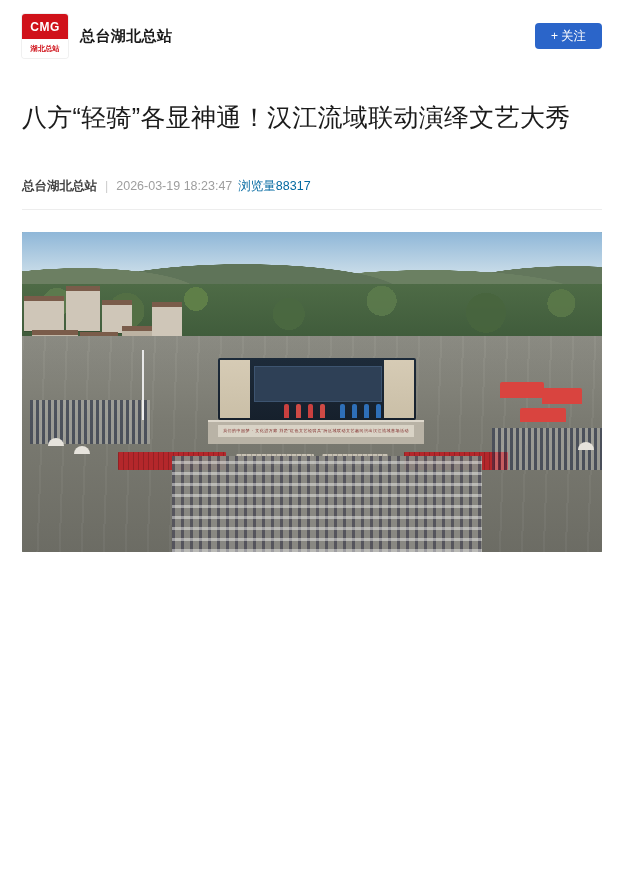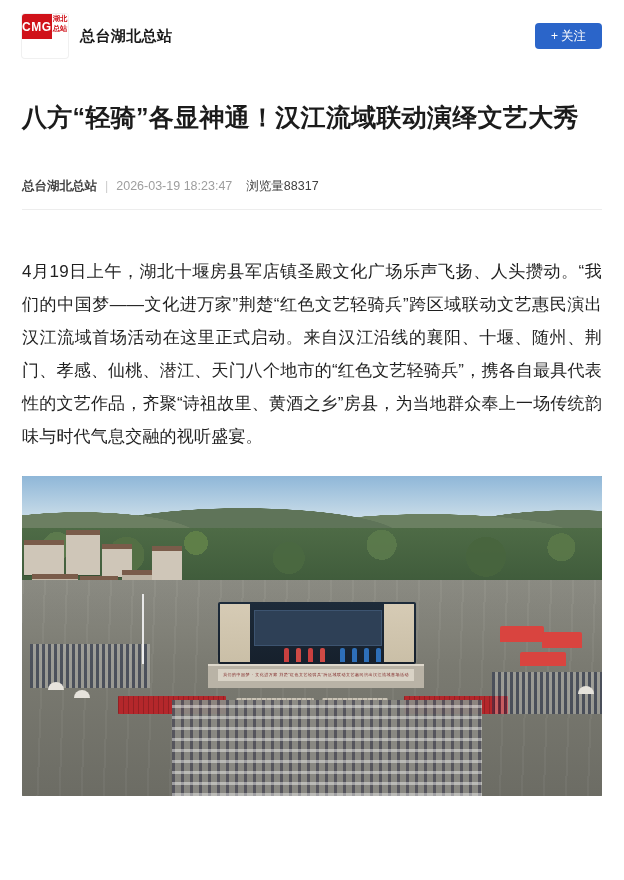--- a/index.html
+++ b/index.html
@@ -26,21 +26,21 @@
   .header {
     display: flex;
     align-items: center;
     padding: 14px 22px 10px 22px;
     box-sizing: border-box;
   }
   .logo {
     width: 46px;
     height: 44px;
     display: flex;
-    flex-direction: row;
+    flex-direction: column;
     align-items: stretch;
     border-radius: 3px;
     overflow: hidden;
     flex: 0 0 auto;
     box-shadow: 0 0 0 1px #f0f0f0;
   }
   .logo-top {
     background: #d0121a;
     height: 25px;
     display: flex;
@@ -90,21 +90,21 @@
     line-height: 1;
   }
   .follow-plus {
     font-size: 12px;
     line-height: 1;
   }
 
   
   .title {
     font-size: 25px;
-    font-weight: bold;
+    font-weight: normal;
     line-height: 1.45;
     color: #1b1b1b;
     padding: 14px 22px 0 22px;
     letter-spacing: 0.3px;
   }
 
   
   .meta {
     padding: 26px 22px 0 22px;
     font-size: 12.5px;
@@ -118,22 +118,22 @@
     font-size: 12.5px;
   }
   .meta-divider {
     margin: 0 8px;
     color: #cccccc;
   }
   .meta-time {
     color: #9e9e9e;
   }
   .meta-views {
-    margin-left: 14px;
-    color: #404040;
+    margin-left: 6px;
+    color: #0369a1;
   }
   .meta-rule {
     margin: 14px 22px 0 22px;
     height: 1px;
     background: #ededed;
   }
 
   
   .followus {
     margin: 28px 22px 0 22px;
@@ -399,21 +399,20 @@
 
   <div class="meta">
     <span class="meta-source">总台湖北总站</span>
     <span class="meta-divider">|</span>
     <span class="meta-time">2026-03-19 18:23:47</span>
     <span class="meta-views">浏览量88317</span>
   </div>
   <div class="meta-rule"></div>
 
 
-  <p class="body-text">4月19日上午，湖北十堰房县军店镇圣殿文化广场乐声飞扬、人头攒动。“我们的中国梦——文化进万家”荆楚“红色文艺轻骑兵”跨区域联动文艺惠民演出汉江流域首场活动在这里正式启动。来自汉江沿线的襄阳、十堰、随州、荆门、孝感、仙桃、潜江、天门八个地市的“红色文艺轻骑兵”，携各自最具代表性的文艺作品，齐聚“诗祖故里、黄酒之乡”房县，为当地群众奉上一场传统韵味与时代气息交融的视听盛宴。</p>
 
   <div class="photo-wrap">
     <div class="photo">
       <div class="sky"></div>
       <div class="ridge"></div>
       <div class="treeband"></div>
 
       <div class="village">
         <div class="b" style="left:2px; top:24px; width:40px; height:30px;"></div>
         <div class="b" style="left:44px; top:14px; width:34px; height:40px;"></div>

